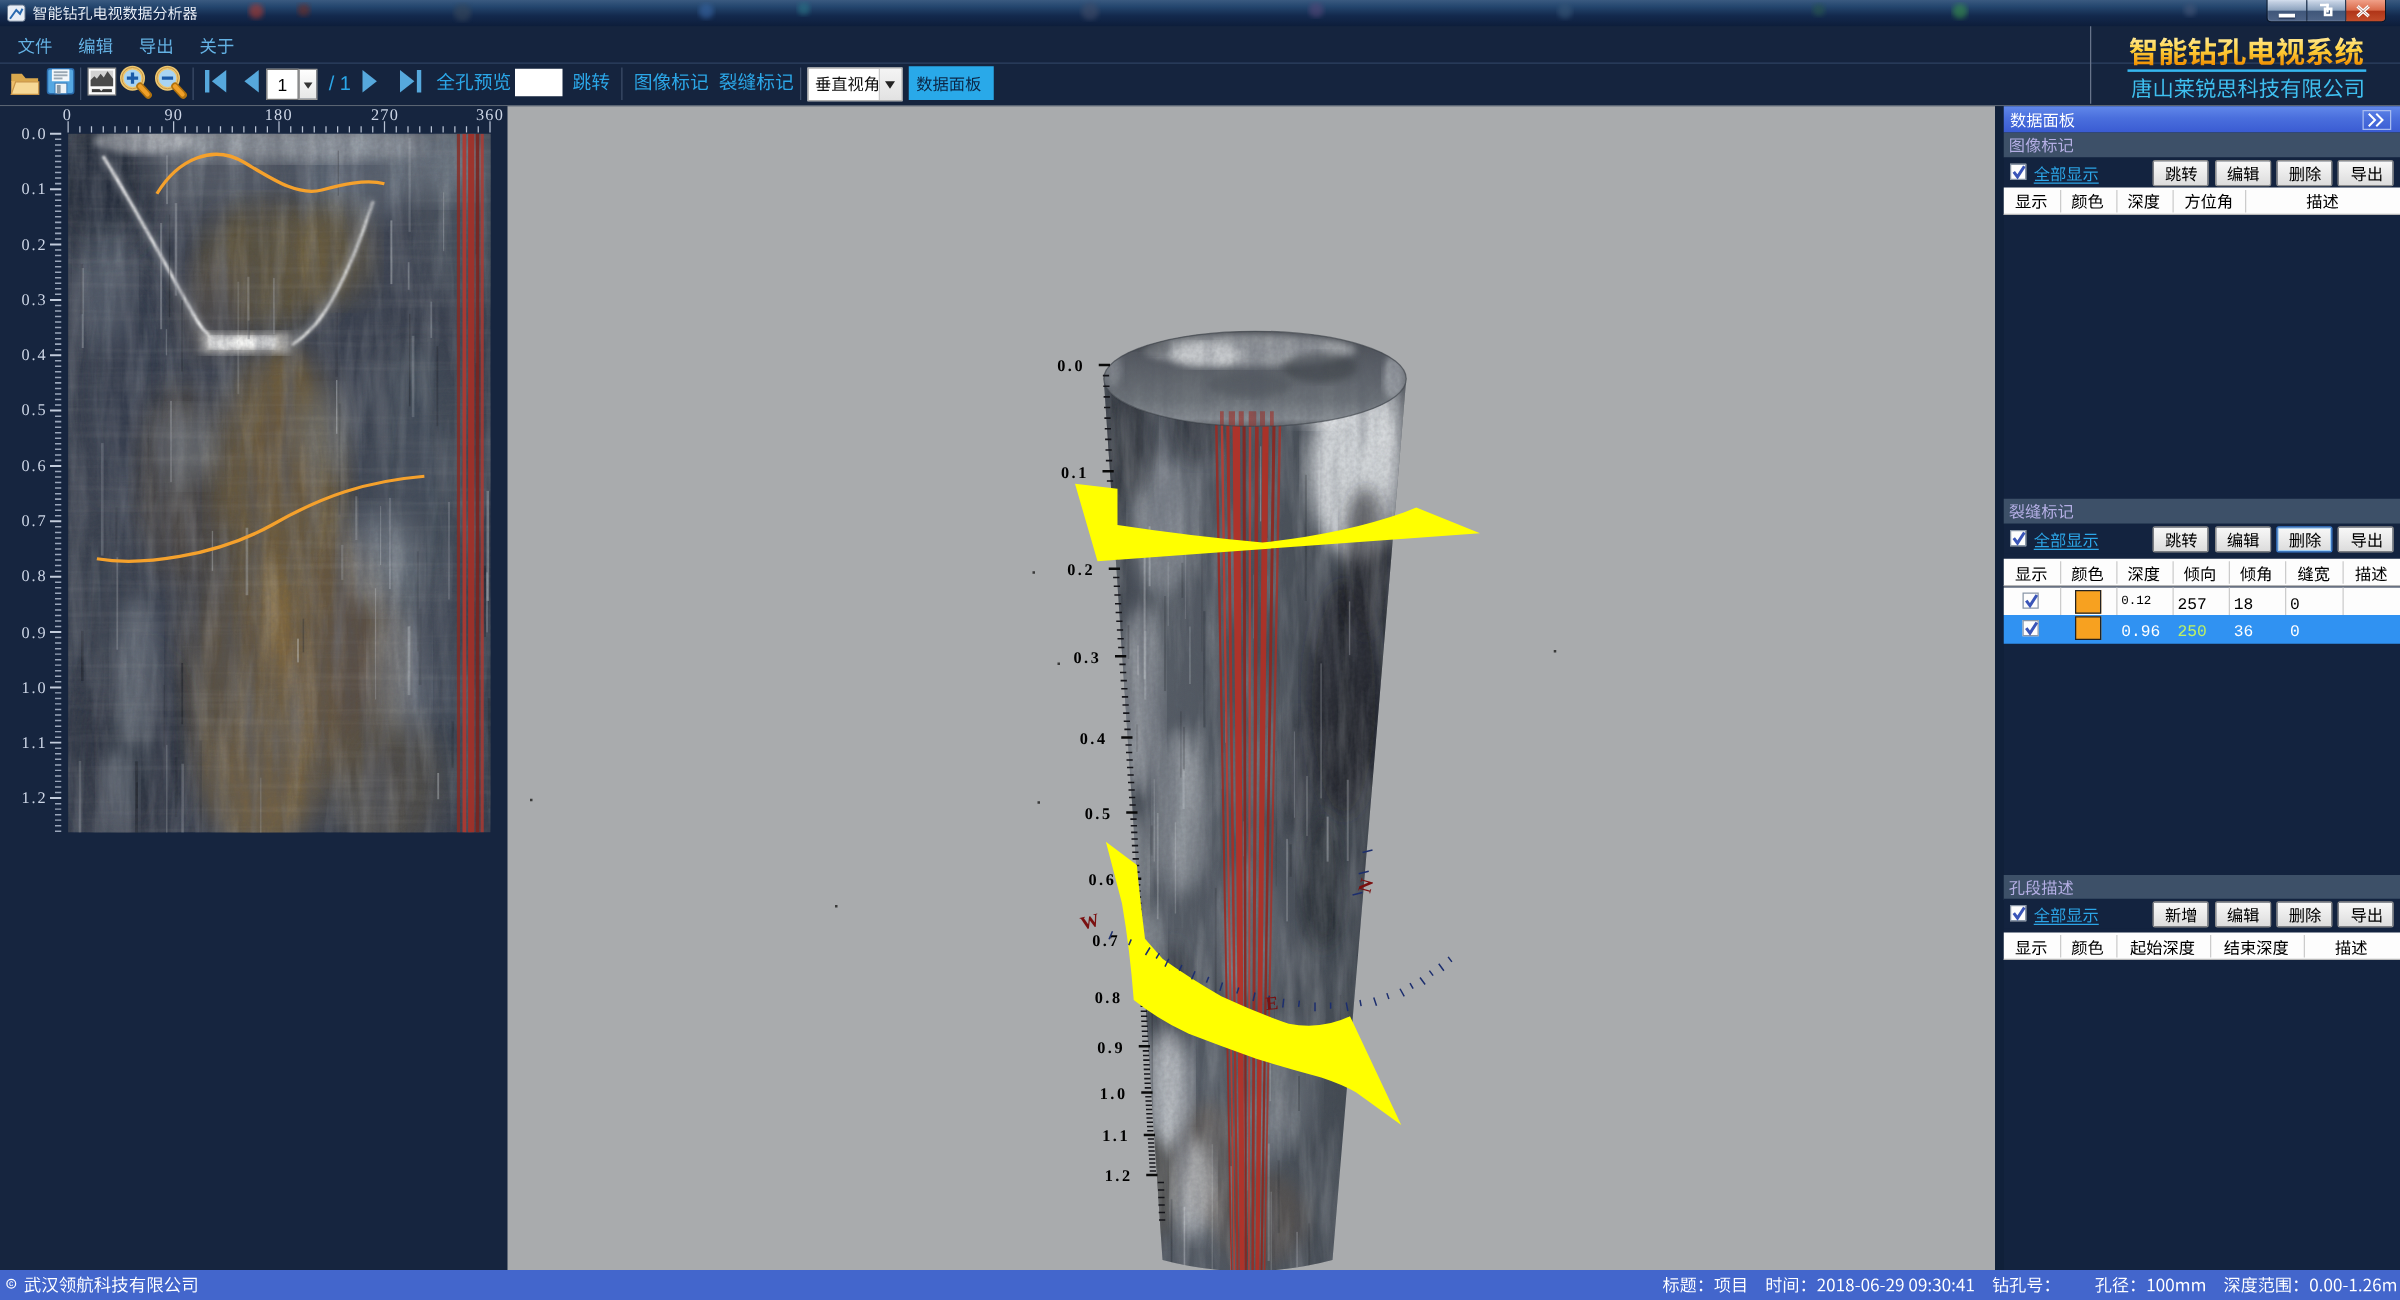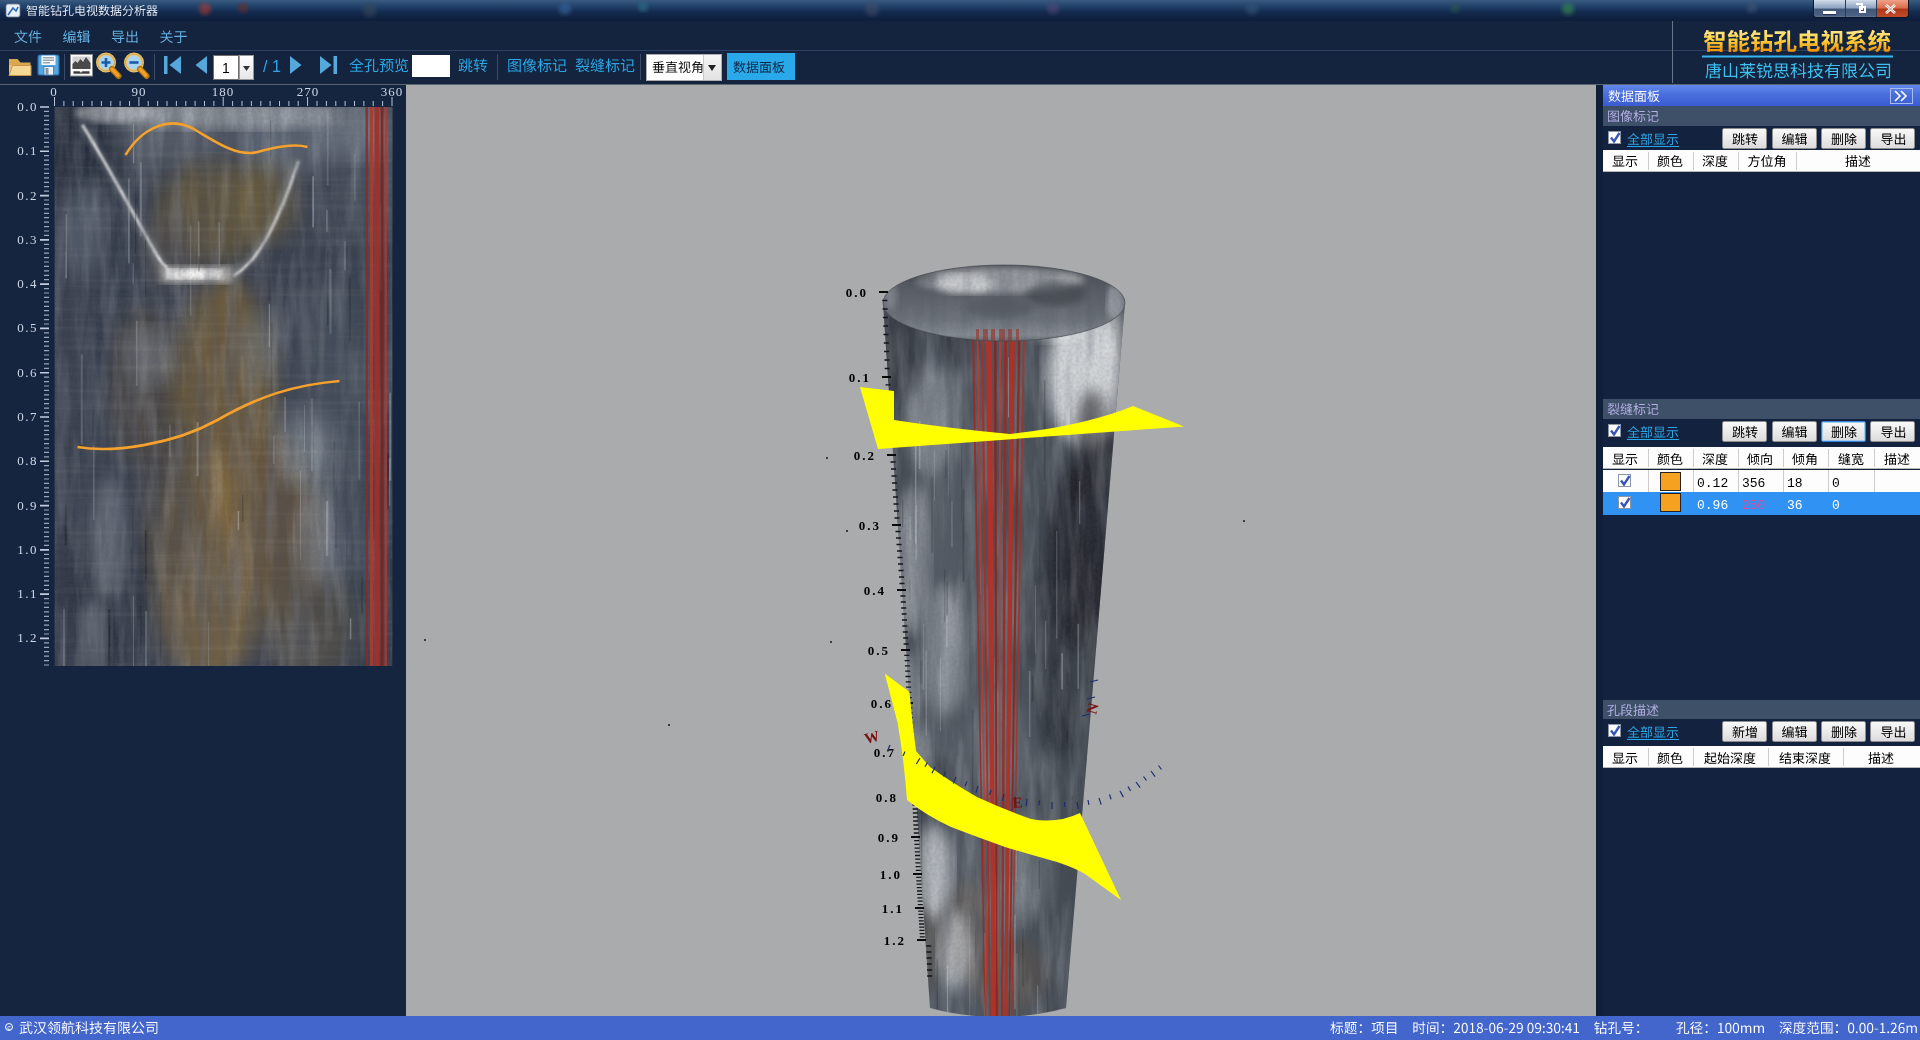--- a/index.html
+++ b/index.html
@@ -85,29 +85,29 @@
 <div class="colsep" style="left:1843px;top:748px;height:18px"></div>
 <div style="position:absolute;left:1603px;top:470px;width:317px;height:22px;background:#fdfdfd;"></div>
 <div class="colsep" style="left:1648px;top:470px;height:22px"></div>
 <div class="colsep" style="left:1693px;top:470px;height:22px"></div>
 <div class="colsep" style="left:1738px;top:470px;height:22px"></div>
 <div class="colsep" style="left:1783px;top:470px;height:22px"></div>
 <div class="colsep" style="left:1828px;top:470px;height:22px"></div>
 <div class="colsep" style="left:1874px;top:470px;height:22px"></div>
 <div class="checkbox" style="left:1618px;top:474px"></div>
 <div class="swatch" style="left:1660px;top:471.5px"></div>
-<div class="num" style="left:1697px;top:476px;font-size:13px;">0.12</div>
-<div class="num" style="left:1742px;top:476px;font-size:13px;">356</div>
+<div class="num" style="left:1697px;top:476px;font-size:10px;">0.12</div>
+<div class="num" style="left:1742px;top:476px;font-size:13px;">257</div>
 <div class="num" style="left:1787px;top:476px;font-size:13px;">18</div>
 <div class="num" style="left:1832px;top:476px;font-size:13px;">0</div>
 <div style="position:absolute;left:1603px;top:492px;width:317px;height:23px;background:#3092f2;"></div>
 <div class="checkbox" style="left:1618px;top:496px"></div>
 <div class="swatch" style="left:1660px;top:493px"></div>
 <div class="num" style="left:1697px;top:498px;font-size:13px;color:#fff;">0.96</div>
-<div class="num" style="left:1742px;top:498px;font-size:13px;color:#ec4899;text-align:center;">250</div>
+<div class="num" style="left:1742px;top:498px;font-size:13px;color:#bef264;text-align:center;">250</div>
 <div class="num" style="left:1787px;top:498px;font-size:13px;color:#fff;">36</div>
 <div class="num" style="left:1832px;top:498px;font-size:13px;color:#fff;">0</div>
 <div style="position:absolute;left:1813px;top:0;width:96px;height:18px;border:1px solid #0c1624;border-top:none;border-radius:0 0 4px 4px;overflow:hidden;box-shadow:0 0 0 1px rgba(255,255,255,.35) inset;">
 <div style="position:absolute;left:0;top:0;width:31px;height:18px;background:linear-gradient(rgba(215,225,240,.95) 0%,rgba(160,180,205,.85) 45%,rgba(73,95,130,.8) 50%,rgba(93,115,150,.85) 100%);"></div>
 <div style="position:absolute;left:31px;top:0;width:1px;height:18px;background:#2a3a52"></div>
 <div style="position:absolute;left:32px;top:0;width:30px;height:18px;background:linear-gradient(rgba(215,225,240,.95) 0%,rgba(160,180,205,.85) 45%,rgba(73,95,130,.8) 50%,rgba(93,115,150,.85) 100%);"></div>
 <div style="position:absolute;left:62px;top:0;width:1px;height:18px;background:#2a3a52"></div>
 <div style="position:absolute;left:63px;top:0;width:33px;height:18px;background:linear-gradient(#f0a088 0%,#d96a4a 45%,#b03518 50%,#c44f2c 100%);"></div>
 <div style="position:absolute;left:9px;top:11px;width:13px;height:3px;background:#fff;box-shadow:0 1px 1px #203050;"></div>
 <div style="position:absolute;left:45px;top:6px;width:7px;height:7px;border:2px solid #fff;"></div>

